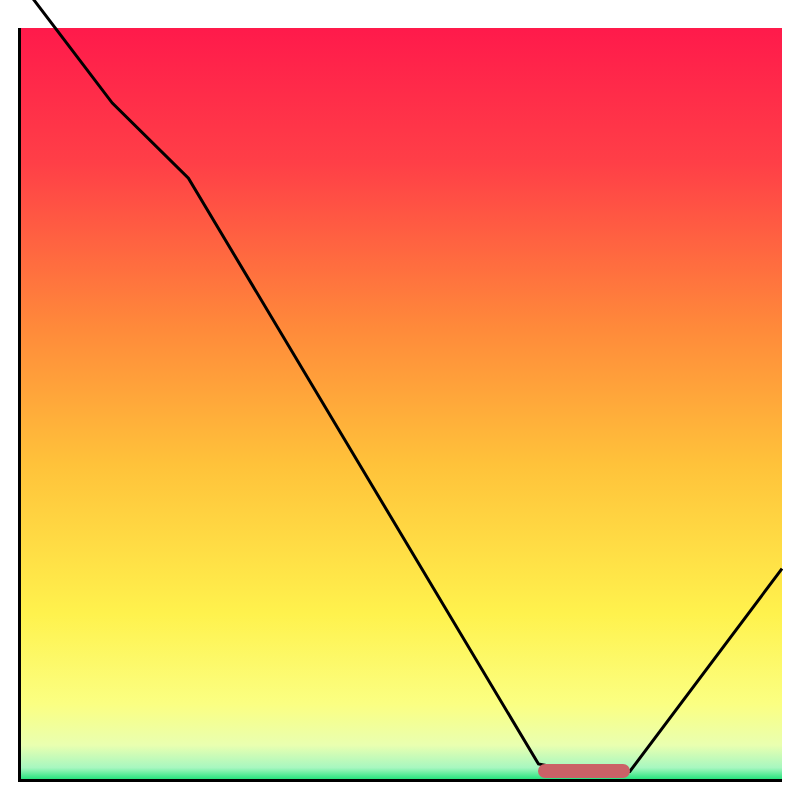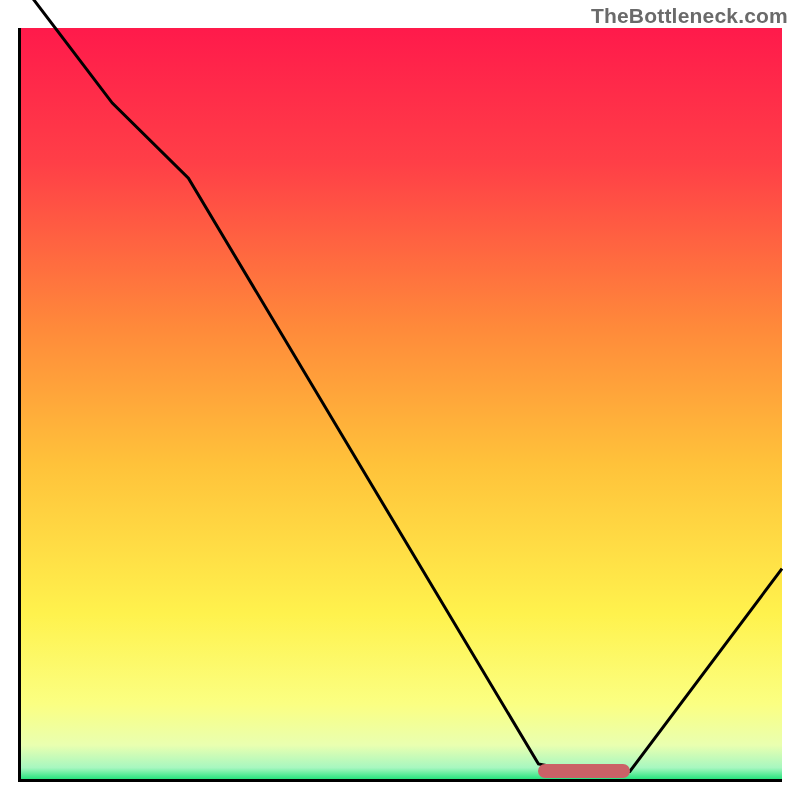--- a/index.html
+++ b/index.html
@@ -56,21 +56,20 @@
     height: 14px;
     border-radius: 7px;
     background: #cb6167;
     z-index: 5;
   }
 </style>
 </head>
 <body>
 
 <div class="container">
-  <div class="watermark">TheBottleneck.com</div>
 
   <div class="plot">
 
     <div class="gradient" id="gradient-bg" style="background: linear-gradient(rgb(255, 26, 75) 0%, rgb(255, 63, 71) 18%, rgb(255, 138, 58) 40%, rgb(255, 194, 58) 58%, rgb(255, 242, 77) 78%, rgb(251, 255, 130) 90%, rgb(233, 255, 176) 95.5%, rgb(167, 247, 192) 98.5%, rgb(39, 227, 126) 100%);"></div>
 
     <svg class="curve" viewBox="0 0 100 100" preserveAspectRatio="none">
       <path id="series-path" d="M0.00 -6.00 L12.00 10.00 L22.00 20.00 L68.00 98.00 L73.00 99.00 L80.00 99.00 L100.00 72.00" fill="none" stroke="#000" stroke-width="3" vector-effect="non-scaling-stroke"></path>
     </svg>
 
     <div class="marker" id="min-marker" style="left: 517.48px; width: 91.32px; top: 736.245px;"></div>

